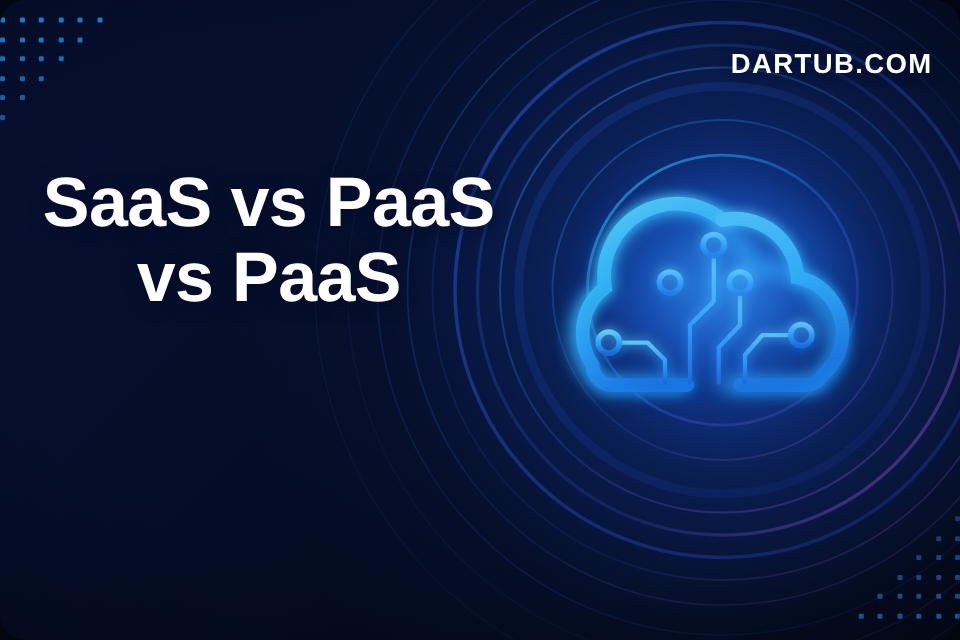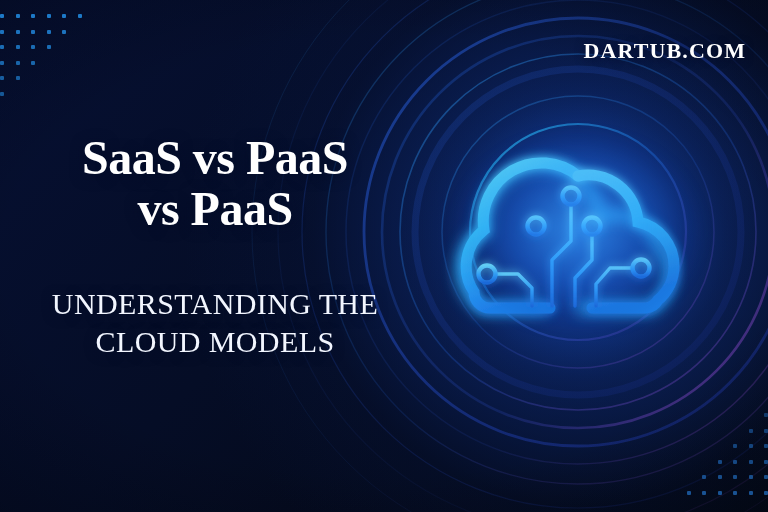--- a/index.html
+++ b/index.html
@@ -6,22 +6,23 @@
     margin: 0;
     padding: 0;
     background: #02060f;
   }
   #stage {
     position: relative;
     width: 768px;
     height: 512px;
     overflow: hidden;
     background: #050b22;
-    font-family: Liberation Serif, serif;
+    font-family: Liberation Sans, sans-serif;
     user-select: none;
+    border-radius: 21px;
   }
 
   
   .bg-base {
     position: absolute;
     inset: 0;
     background:
       radial-gradient(circle at 76% 46%, rgba(22,70,170,0.95) 0%, rgba(14,44,120,0.60) 22%, rgba(7,22,64,0.30) 42%, rgba(4,11,34,0.0) 62%),
       linear-gradient(135deg, #061033 0%, #050d26 45%, #040a1c 70%, #03070f 100%);
   }
@@ -67,21 +68,21 @@
   }
 
   
   .title {
     position: absolute;
     left: 0px;
     top: 132px;
     width: 430px;
     text-align: center;
     color: #ffffff;
-    font-size: 48px;
+    font-size: 56px;
     font-weight: bold;
     line-height: 1.07;
     letter-spacing: -0.5px;
     text-shadow: 0 2px 14px rgba(0,12,40,0.85);
   }
   .subtitle {
     position: absolute;
     left: 0px;
     top: 285px;
     width: 430px;
@@ -291,18 +292,14 @@
     </svg>
   </div>
 
   <div class="brand">DARTUB.COM</div>
 
   <div class="title">
     <div>SaaS vs PaaS</div>
     <div>vs PaaS</div>
   </div>
 
-  <div class="subtitle">
-    <div>UNDERSTANDING THE</div>
-    <div>CLOUD MODELS</div>
-  </div>
 
 </div>
 
 </body></html>

